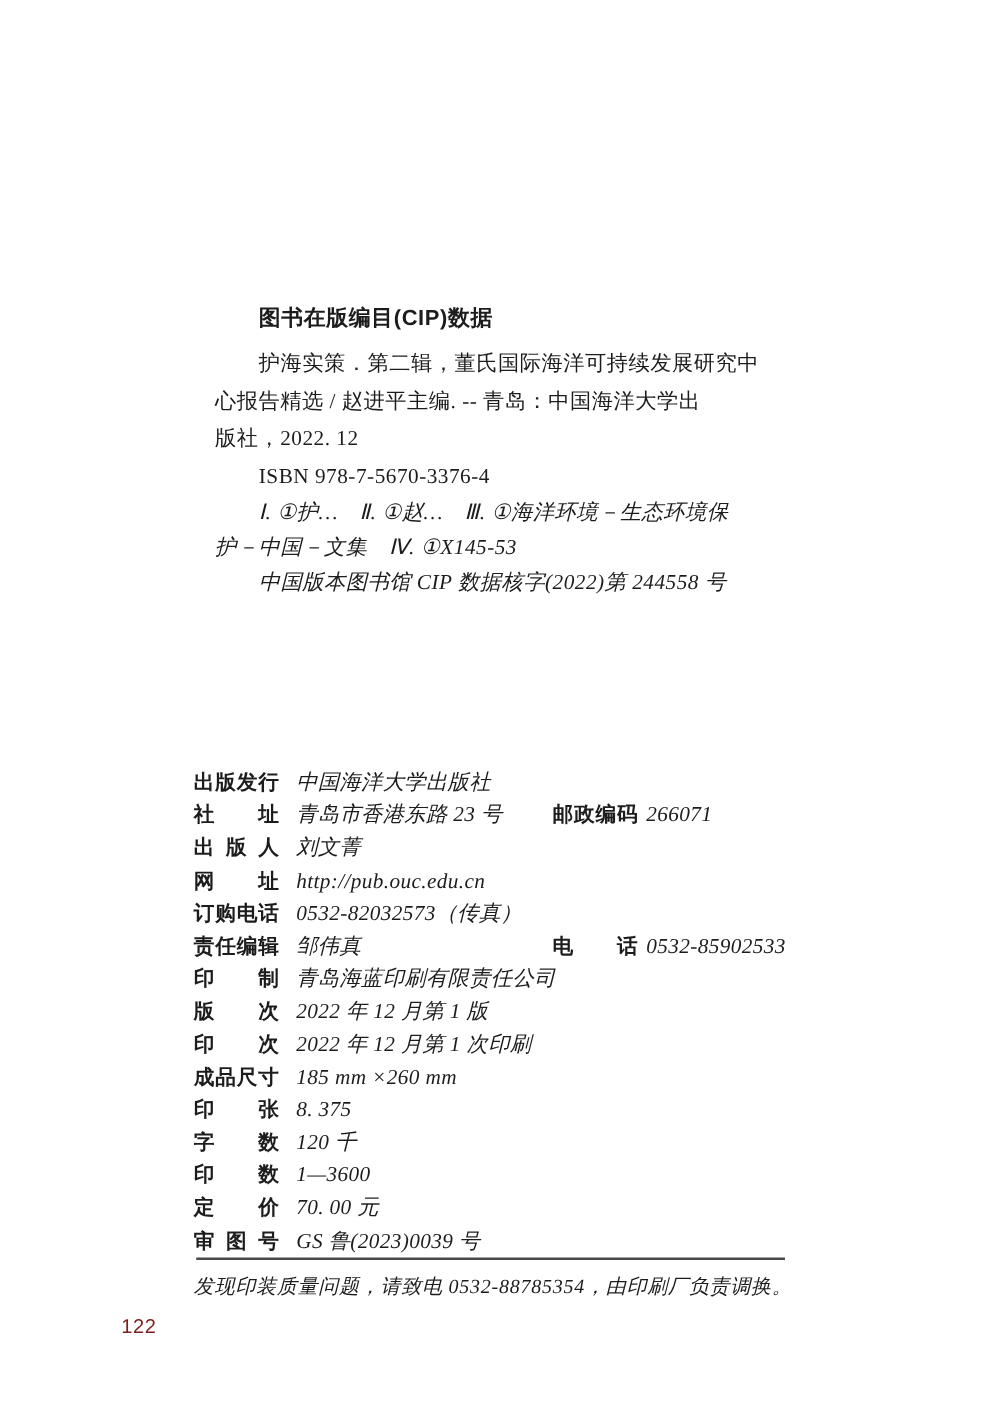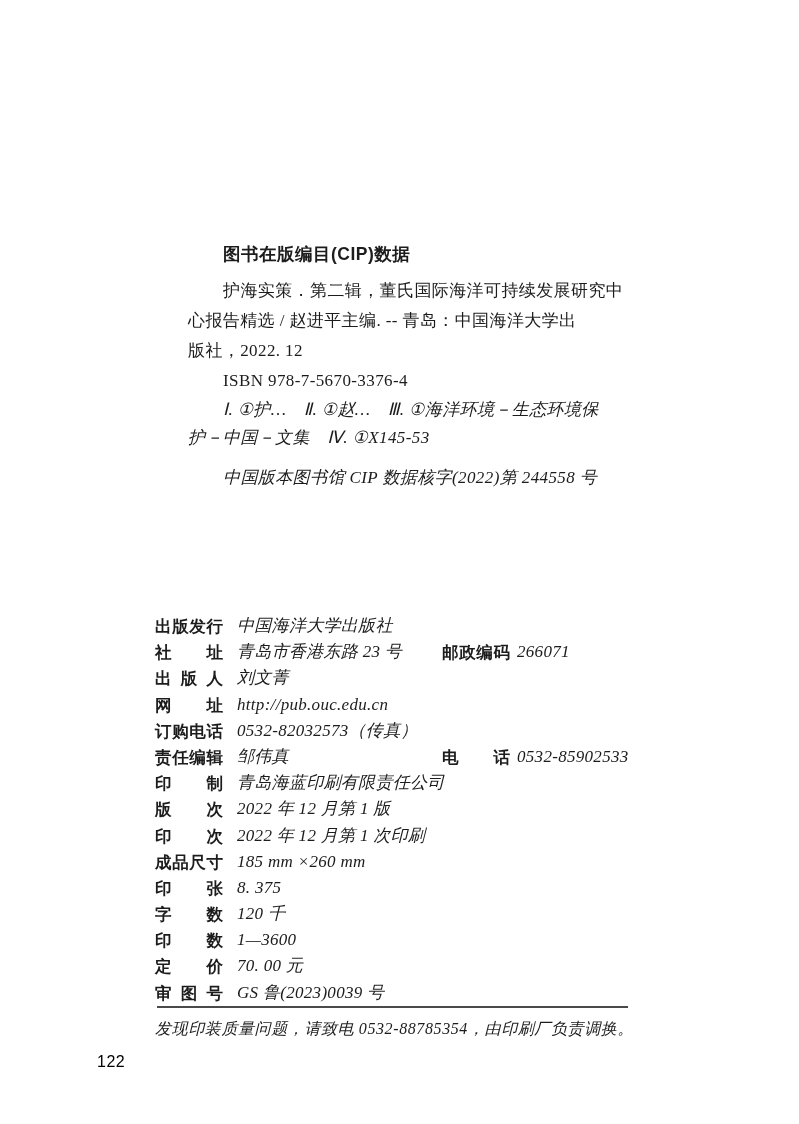--- a/index.html
+++ b/index.html
@@ -10,42 +10,42 @@
     background: #ffffff;
     position: relative;
     font-family: "Liberation Serif", serif;
     color: #1c1c1c;
     overflow: hidden;
   }
 
   
   .cip {
     position: absolute;
-    left: 188px;
+    left: 172px;
     top: 241px;
     width: 450px;
     font-size: 17px;
   }
   .cip-heading {
     margin: 0 0 9px 35px;
     font-family: "Liberation Sans", sans-serif;
     font-weight: 700;
     font-size: 17.5px;
     line-height: 26px;
     letter-spacing: 0.5px;
   }
   .cip-line {
     line-height: 30px;
     white-space: nowrap;
     letter-spacing: 0.4px;
   }
   .indent { text-indent: 35px; }
   .cip-para2 { margin-top: 0px; font-style: italic; }
   .cip-para2 .cip-line { line-height: 28px; }
-  .cip-record { margin-top: 12px; }
+  .cip-record { margin-top: 0px; }
 
   
   .colophon {
     position: absolute;
     left: 155px;
     top: 613px;
     width: 560px;
     font-size: 17px;
   }
   .col-row {
@@ -96,21 +96,21 @@
     font-style: italic;
     letter-spacing: 0.6px;
     white-space: nowrap;
   }
   .page-number {
     position: absolute;
     left: 97px;
     top: 1053px;
     font-family: "Liberation Sans", sans-serif;
     font-size: 16px;
-    color: #000000;
+    color: #7f1d1d;
     letter-spacing: 0.5px;
   }
 </style>
 </head>
 <body>
 
 <section class="cip">
   <h2 class="cip-heading">图书在版编目(CIP)数据</h2>
   <div class="cip-para1">
     <div class="cip-line indent">护海实策．第二辑，董氏国际海洋可持续发展研究中</div>

